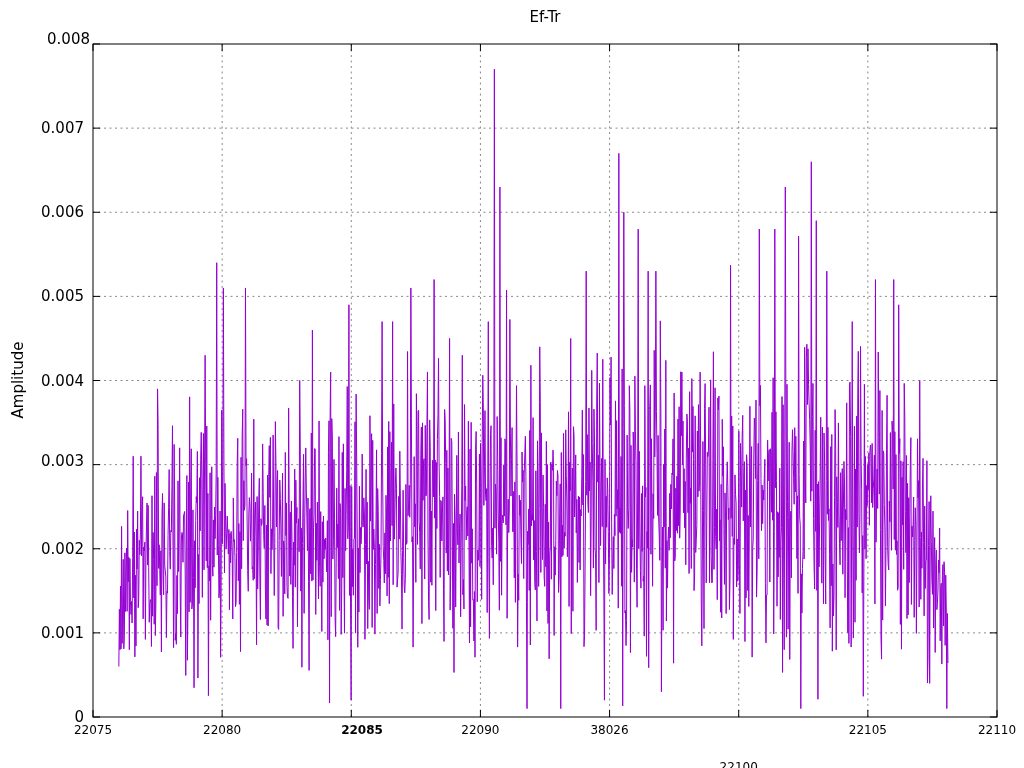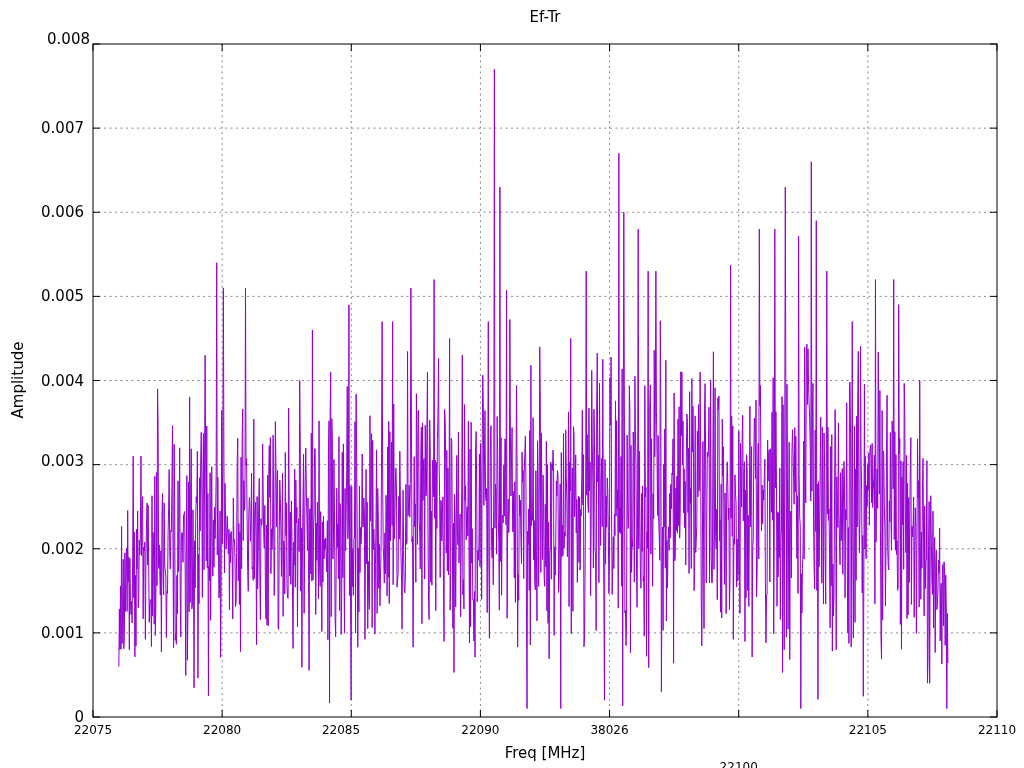--- a/index.html
+++ b/index.html
@@ -85,26 +85,25 @@
         <line x1="93" y1="212.25" x2="100" y2="212.25"></line>
         <line x1="997" y1="212.25" x2="990" y2="212.25"></line>
         <line x1="93" y1="128.125" x2="100" y2="128.125"></line>
         <line x1="997" y1="128.125" x2="990" y2="128.125"></line>
         <line x1="93" y1="44" x2="100" y2="44"></line>
         <line x1="997" y1="44" x2="990" y2="44"></line>
       </g>
       <rect x="93" y="44" width="904" height="673" fill="none" stroke="#000000" stroke-width="1"></rect>
     </svg>
   <div class="chart-title">Ef-Tr</div>
-  <div class="x-axis-label">Freq [MHz]</div>
   <div class="y-axis-label">Amplitude</div>
   <div id="tick-labels">
       <div class="xtick" style="left: 53px;">22075</div>
       <div class="xtick" style="left: 182.143px;">22080</div>
-      <div class="xtick" style="left: 301px;">22085</div>
+      <div class="xtick" style="left: 322px; font-weight: bold;">22085</div>
       <div class="xtick" style="left: 440.429px;">22090</div>
       <div class="xtick" style="left: 569.571px;">38026</div>
       <div class="xtick" style="left: 698.714px; margin-top: 37px;">22100</div>
       <div class="xtick" style="left: 827.857px;">22105</div>
       <div class="xtick" style="left: 957px;">22110</div>
       <div class="ytick" style="top: 708px;">0</div>
       <div class="ytick" style="top: 623.875px;">0.001</div>
       <div class="ytick" style="top: 539.75px;">0.002</div>
       <div class="ytick" style="top: 452px;">0.003</div>
       <div class="ytick" style="top: 371.5px;">0.004</div>

